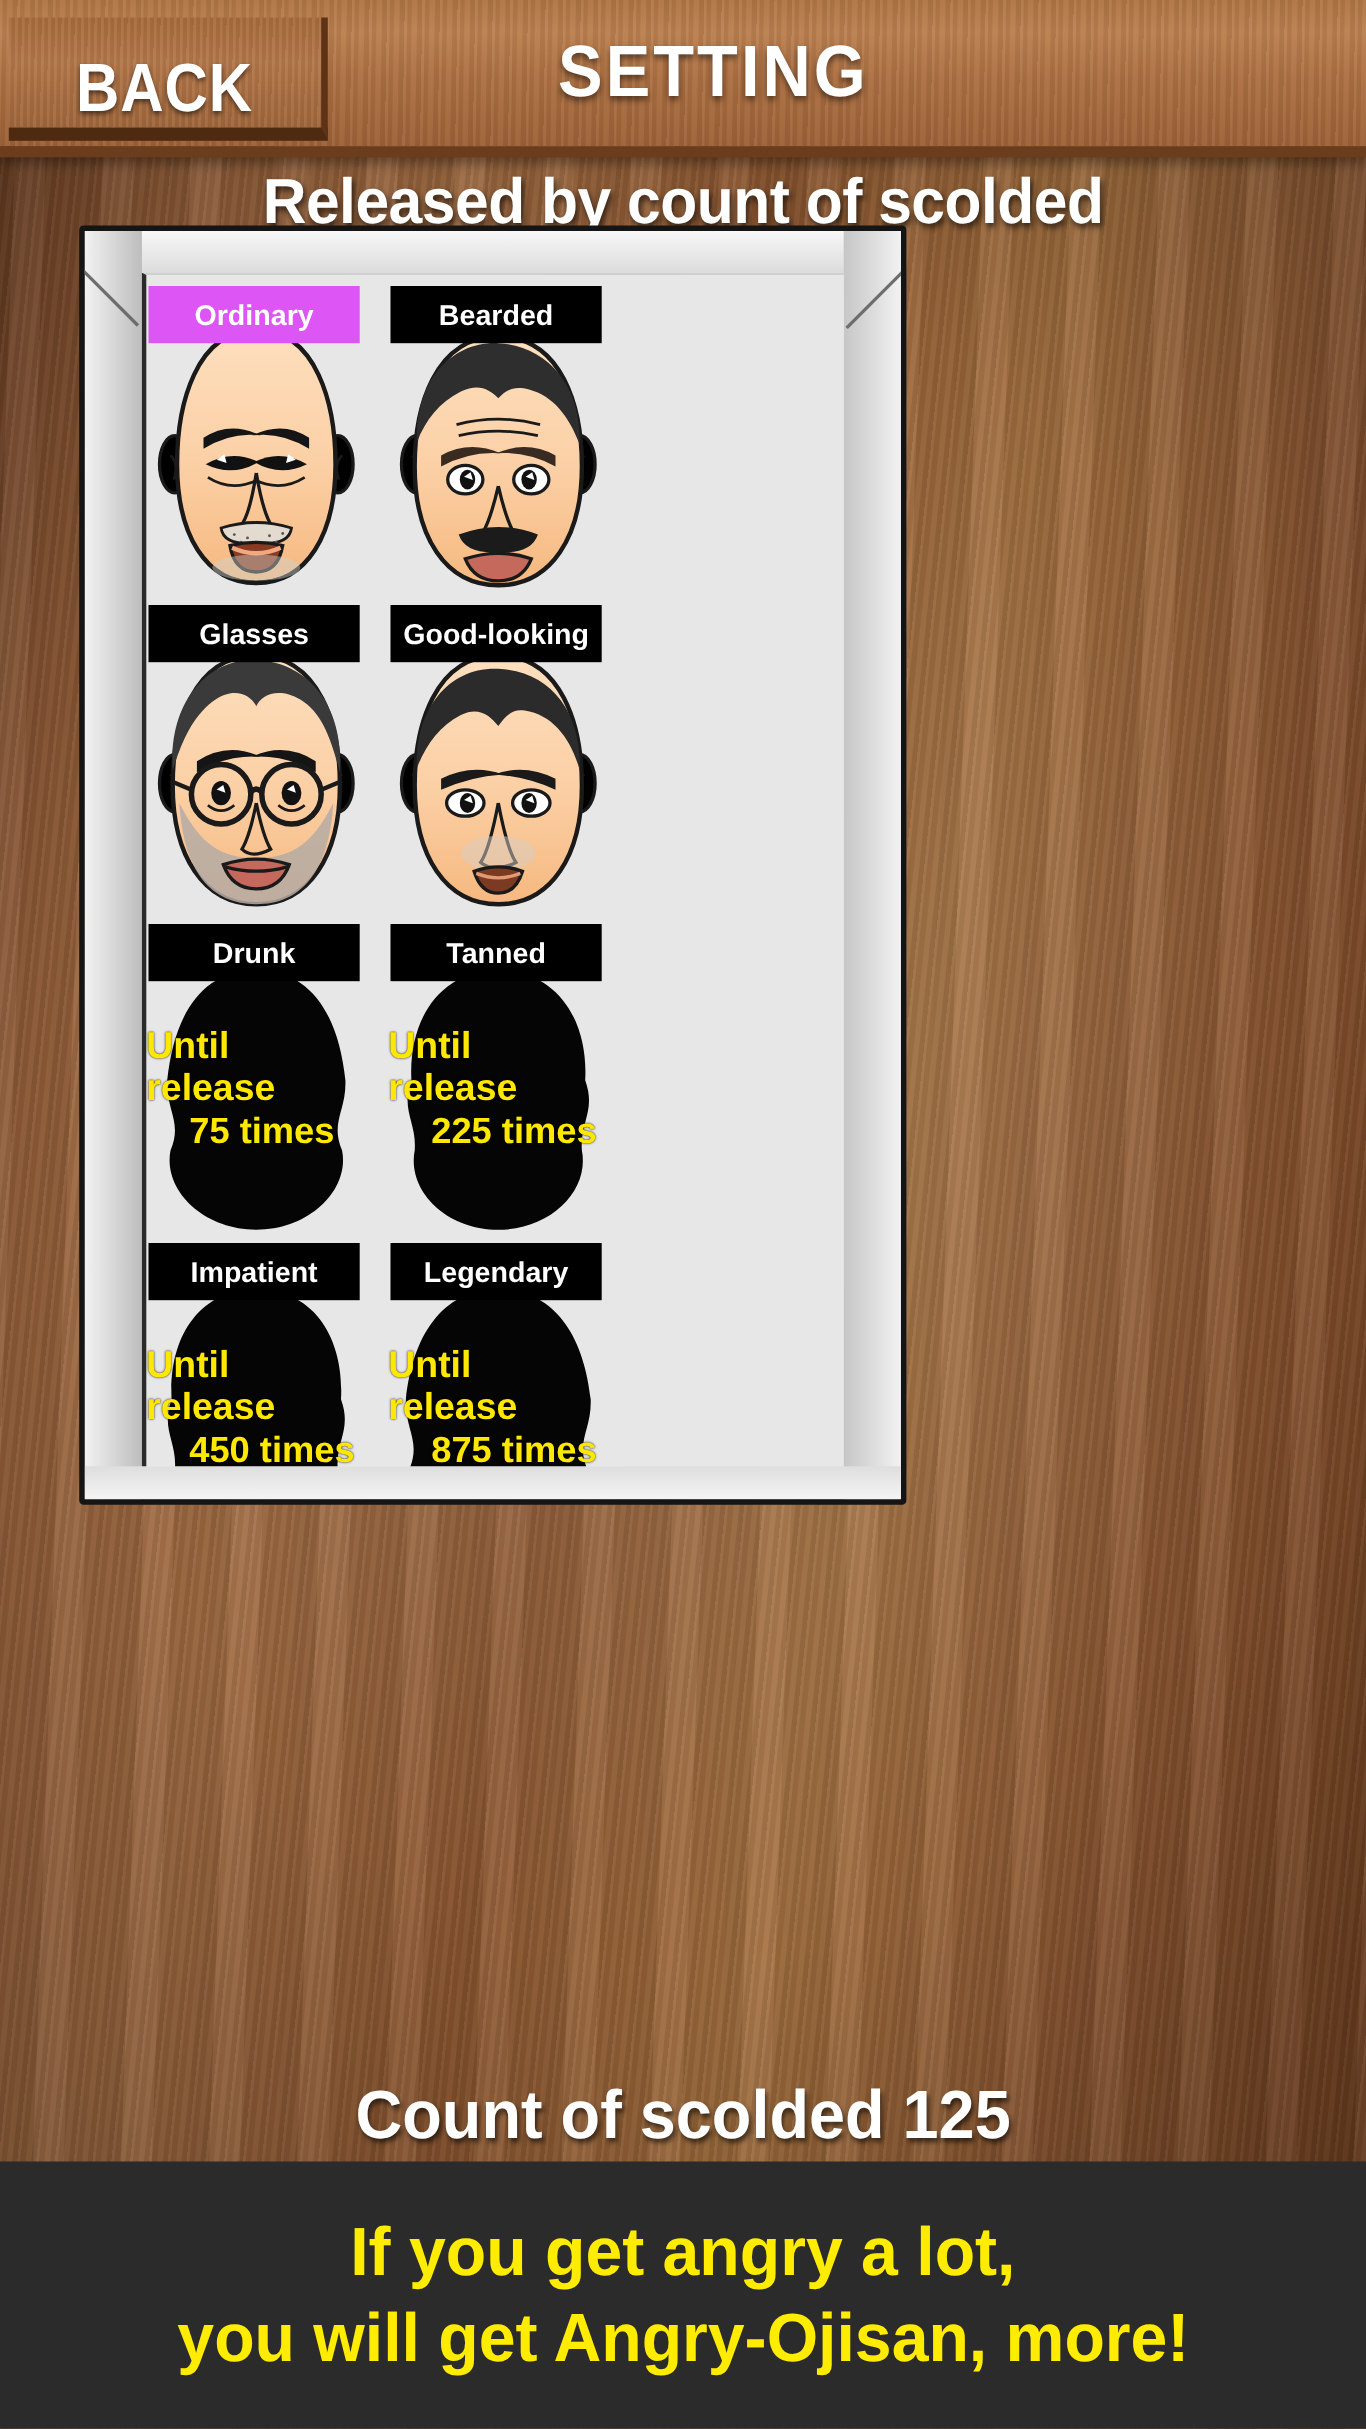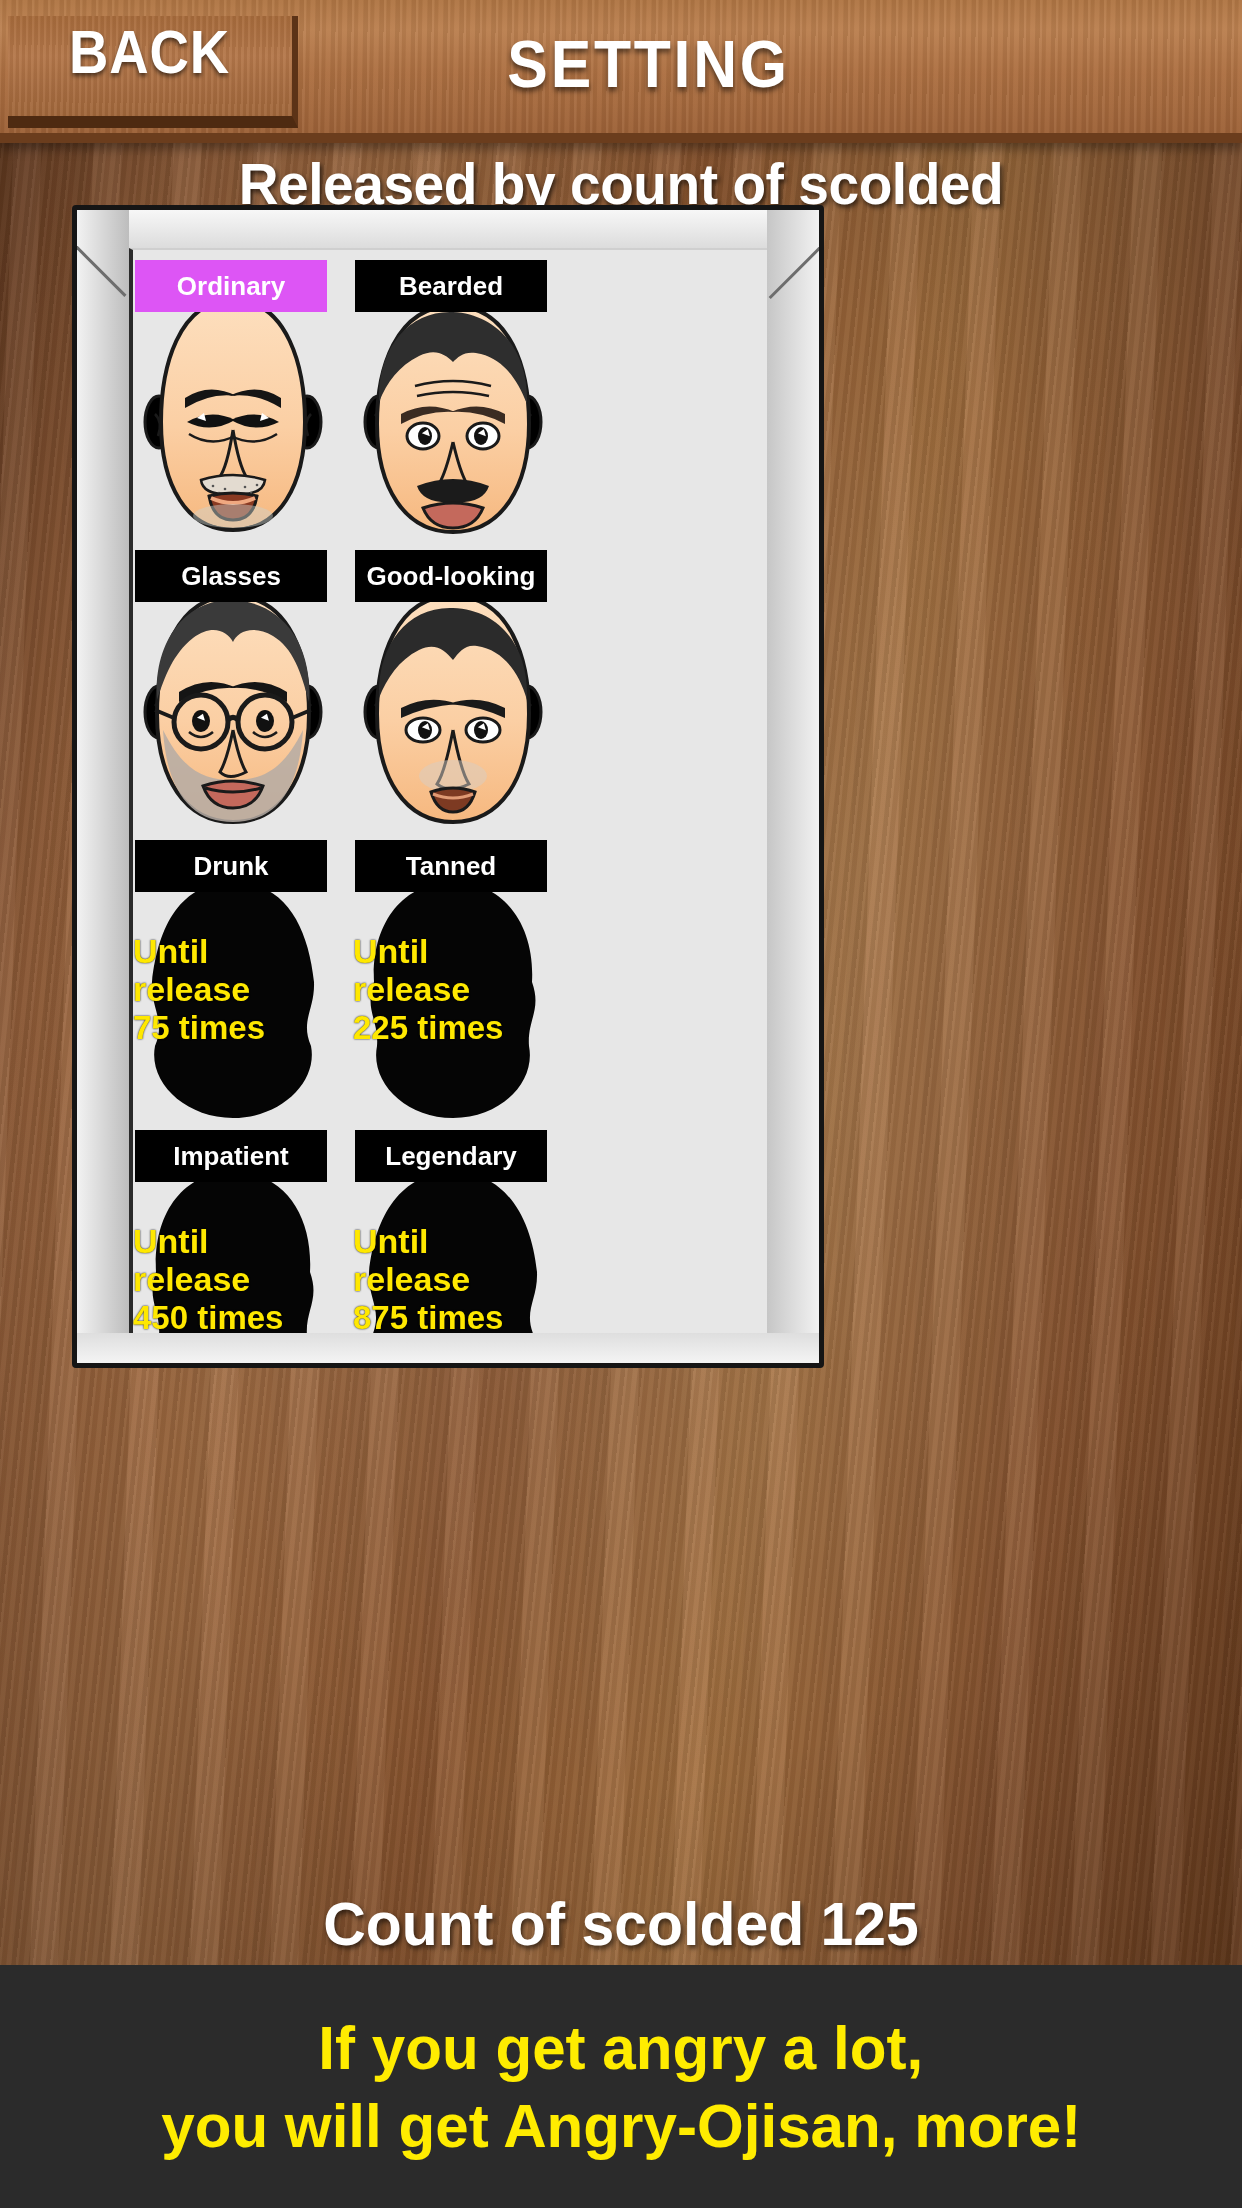--- a/index.html
+++ b/index.html
@@ -44,21 +44,21 @@
     box-shadow:0 6px 10px rgba(0,0,0,0.35);
   }
   #back-button {
     position:absolute; left:8px; top:16px; width:290px; height:112px;
     background:
       repeating-linear-gradient(91deg,
         rgba(255,255,255,0.05) 0 2px, rgba(0,0,0,0.05) 3px 6px),
       linear-gradient(180deg,#a86c3c 0%,#b4774a 40%,#a0663a 100%);
     border-bottom:12px solid #4e2a11;
     border-right:6px solid #5c3317;
-    display:flex; align-items:flex-start; justify-content:center;
+    display:flex; align-items:flex-end; justify-content:center;
     cursor:pointer;
   }
   #back-label {
     color:#fff; font-size:62px; font-weight:bold;
     letter-spacing:1px;
     text-shadow:0 3px 5px rgba(0,0,0,0.55);
     transform:scaleX(0.88);
   }
   #header-title {
     position:absolute; left:0; top:26px; width:1242px; text-align:center;
@@ -121,21 +121,21 @@
   }
   .cell.selected .cell-label { background:#dd55f5; }
   .cell-art { position:absolute; left:0; top:30px; width:200px; height:258px; }
 
   .lock-text {
     position:absolute; left:0; top:92px; width:200px;
     text-align:left; color:#ffe800;
     font-size:34px; font-weight:bold; line-height:1.13;
     z-index:4; text-shadow:0 0 2px #000;
   }
-  .lock-num { font-size:33px; }
+  .lock-num { font-size:33px;padding-left:39px; }
 
   
   #count-line {
     position:absolute; left:0; top:1888px; width:1242px; text-align:center;
     color:#fff; font-size:62px; font-weight:bold;
     text-shadow:2px 3px 5px rgba(0,0,0,0.6);
     transform:scaleX(0.95);
     z-index:2;
   }
 

